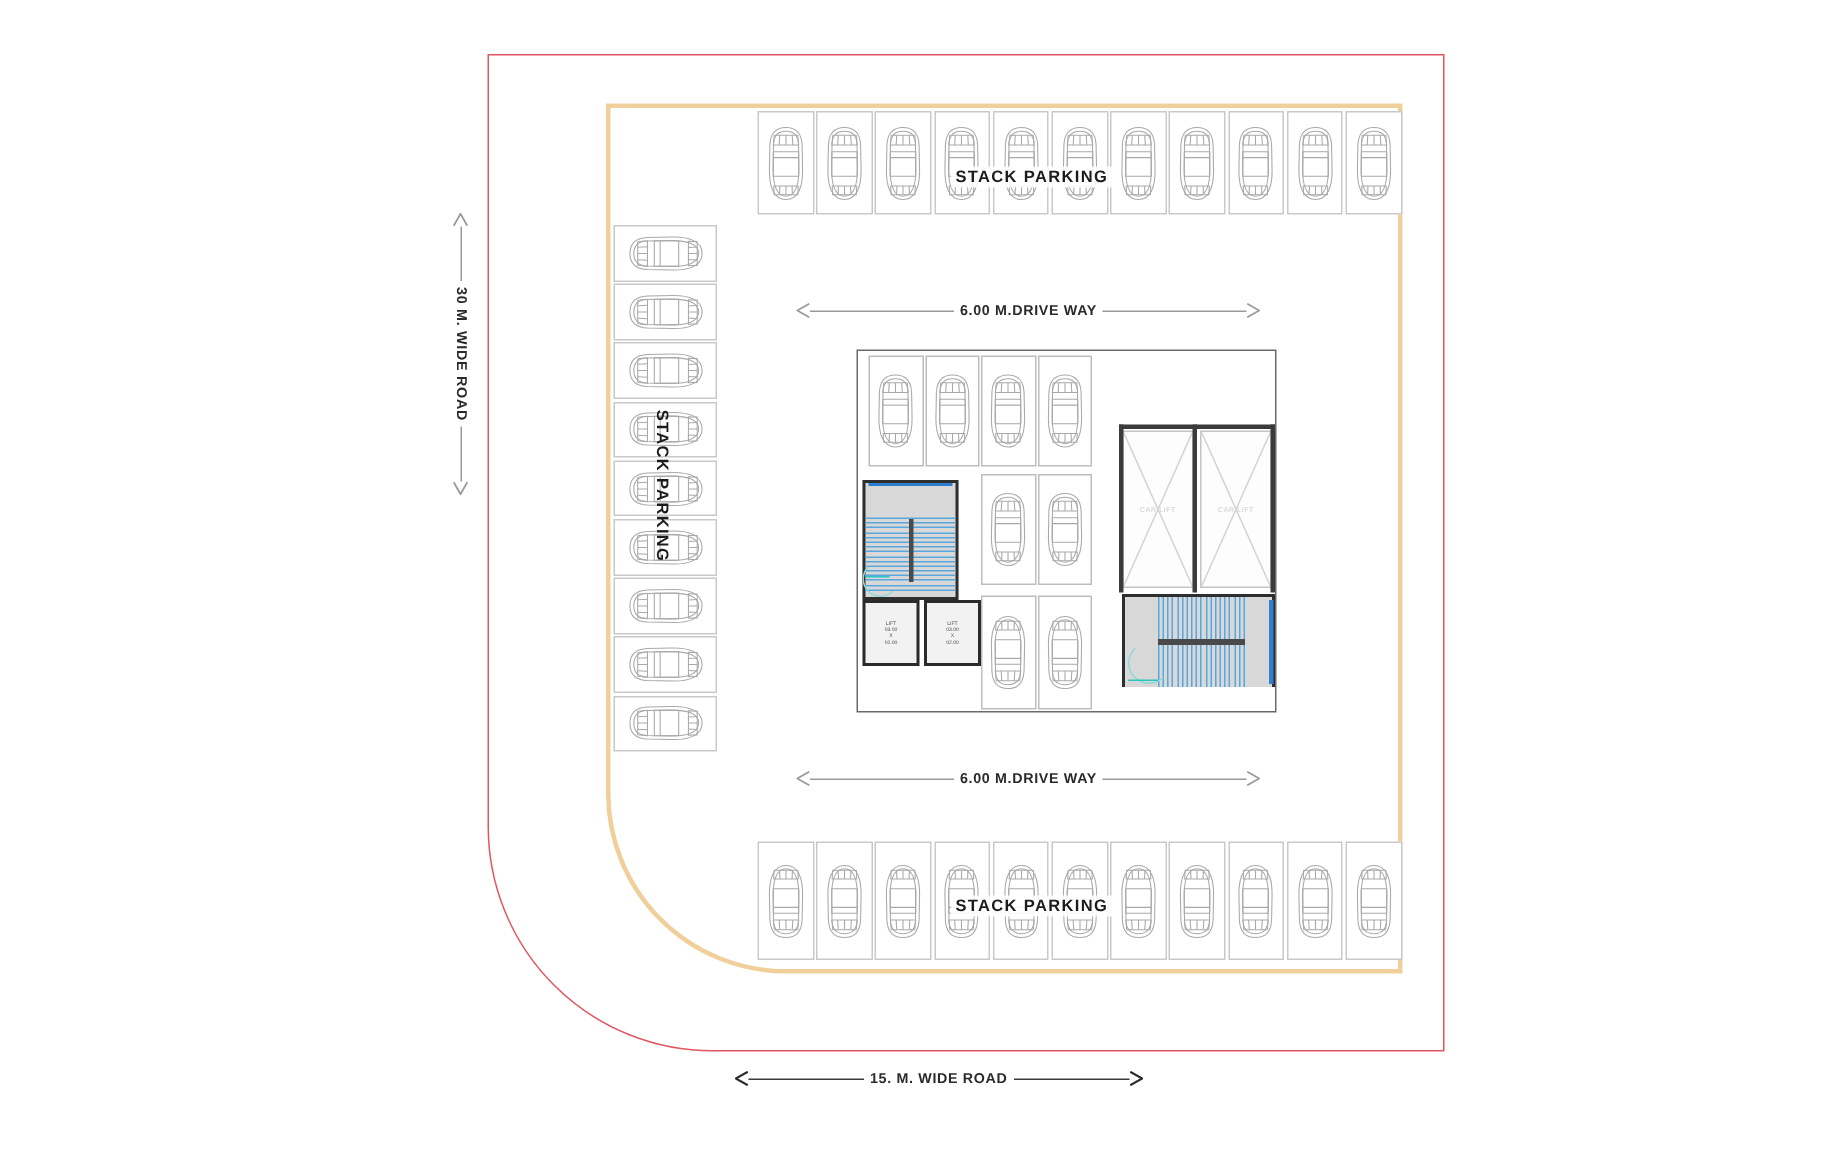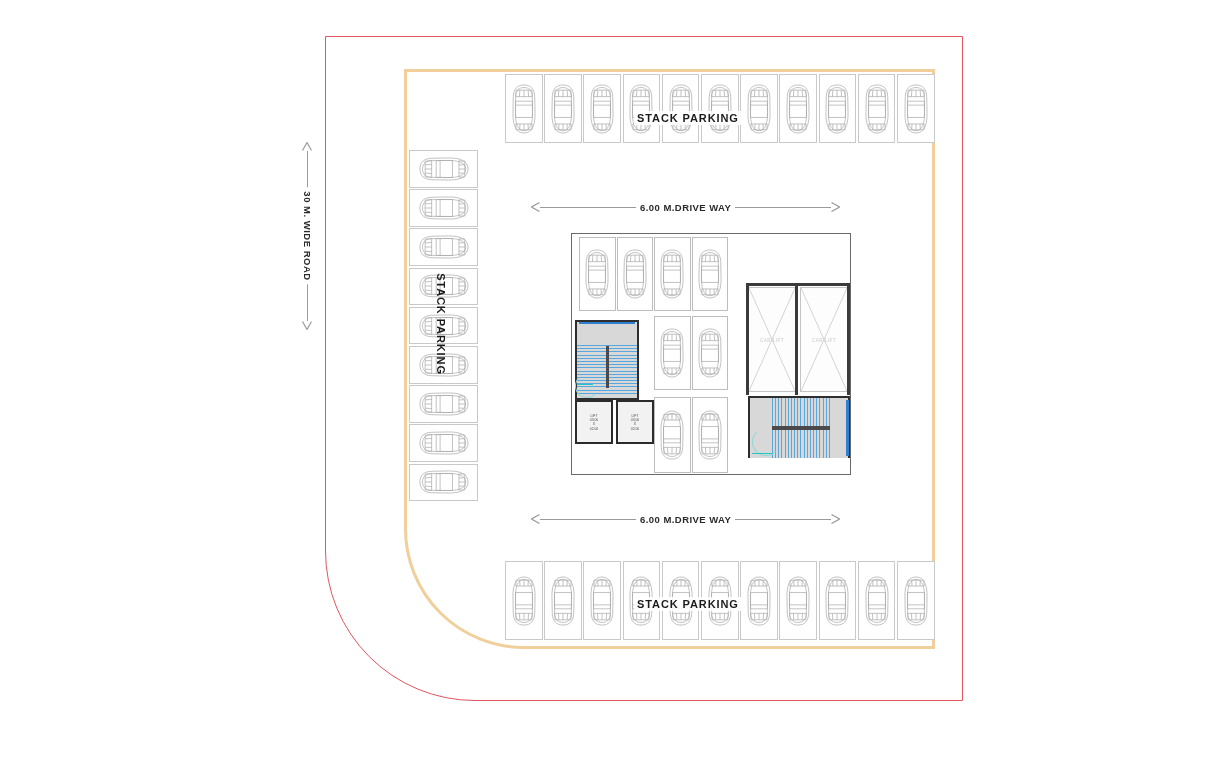--- a/index.html
+++ b/index.html
@@ -1096,14 +1096,25 @@
     <div class="line" style="height:85px;"></div>
     <div class="txt-wrap">
       <div class="txt">30 M. WIDE ROAD</div>
     </div>
     <div class="line" style="height:85px;"></div>
     <svg class="arrow-d" viewBox="0 0 10 9">
       <path d="M0.5 0.5 L5 8.5 L9.5 0.5" fill="none" stroke="#9a9a9a" stroke-width="1.2"></path>
     </svg>
   </div>
 
+  <div class="dim" style="left:490px;top:712px;width:296px;">
+    <svg class="arrow-l" viewBox="0 0 9 10">
+      <path d="M8.5 0.5 L0.5 5 L8.5 9.5" fill="none" stroke="#2a2a2a" stroke-width="1.4"></path>
+    </svg>
+    <div class="line" style="width:77px;background:#3a3a3a;"></div>
+    <div class="txt">15. M. WIDE ROAD</div>
+    <div class="line" style="width:77px;background:#3a3a3a;"></div>
+    <svg class="arrow-r" viewBox="0 0 9 10">
+      <path d="M0.5 0.5 L8.5 5 L0.5 9.5" fill="none" stroke="#2a2a2a" stroke-width="1.4"></path>
+    </svg>
+  </div>
 
 </div>
 
 </body></html>

